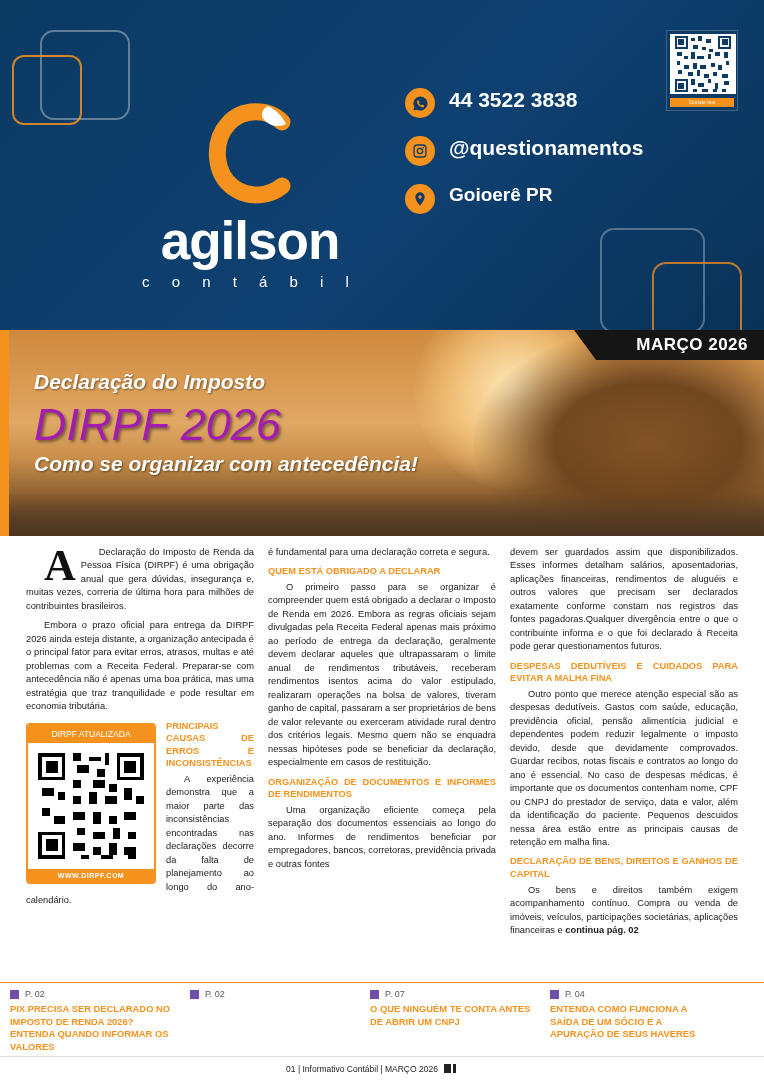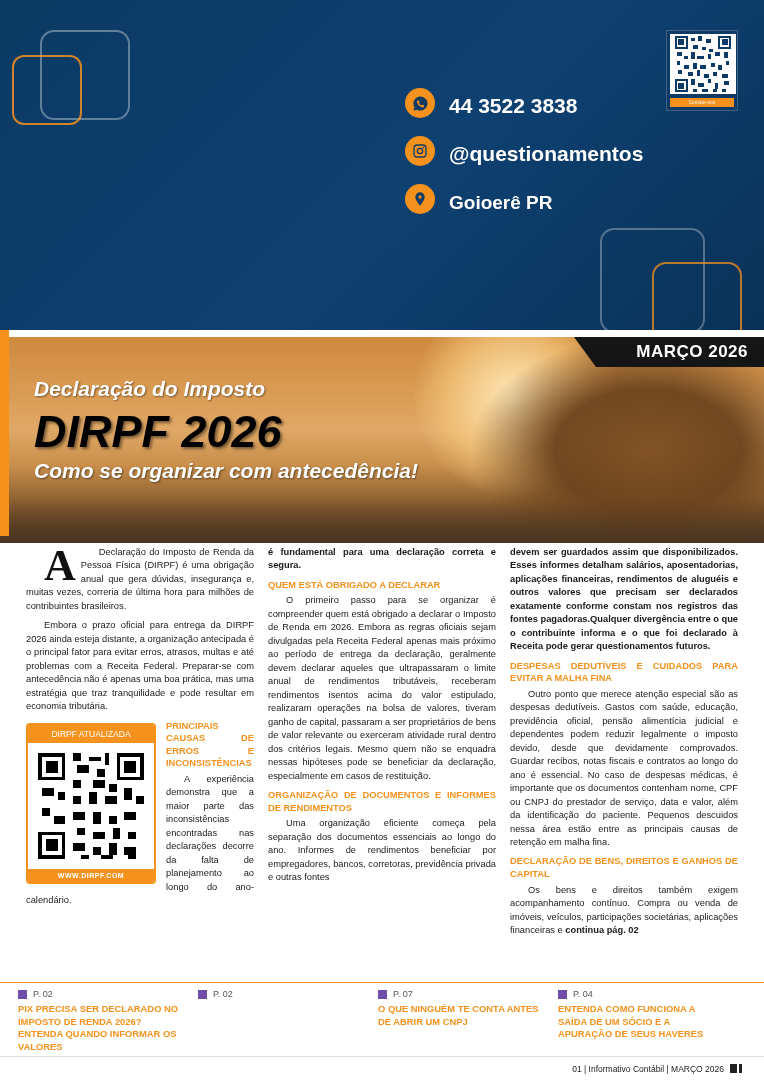--- a/index.html
+++ b/index.html
@@ -35,41 +35,41 @@
   }
   .logo-c svg { display:block; }
   .logo-word {
     font-size: 53px; font-weight: 700; color: #fff; letter-spacing: -1px; line-height: 1;
   }
   .logo-sub {
     font-size: 15px; color: #fff; letter-spacing: 9px; margin-top: 6px; font-weight: 400;
   }
 
   .contacts { position: absolute; left: 405px; top: 88px; }
-  .contact-row { display: flex; align-items: flex-end; margin-bottom: 18px; }
+  .contact-row { display: flex; align-items: flex-start; margin-bottom: 18px; }
   .c-icon {
     width: 30px; height: 30px; border-radius: 50%;
     background: #f5921d; color: #0d3b66;
     display: flex; align-items: center; justify-content: center;
     margin-right: 14px; flex: 0 0 30px;
   }
   .c-icon svg { display:block; }
   .c-text { color: #fff; font-size: 21px; font-weight: 700; white-space: nowrap; }
   .c-text.small { font-size: 19px; }
 
   .qr-header {
     position: absolute; right: 26px; top: 30px;
     width: 72px; background: #0d3b66; border: 1px solid rgba(255,255,255,.2);
     padding: 3px; text-align: center;
   }
   .qr-header .qrimg { width: 66px; height: 60px; background:#fff; }
   .qr-cap { font-size: 4.5px; color: #fff; background:#f5921d; padding:2px 0; letter-spacing:.2px; }
 
   
-  .hero { position: relative; height: 206px; overflow: hidden; margin-top: 7px; }
+  .hero { position: relative; height: 206px; overflow: hidden; }
   .hero-bg {
     position: absolute; inset: 0;
     background: linear-gradient(180deg,#cf8a3e 0%,#d99a52 25%,#e0a866 45%,#c98f4b 62%,#8d6030 80%,#5d4024 100%);
   }
   .hero-sun {
     position:absolute; right: 150px; top: -40px; width: 200px; height: 200px; border-radius:50%;
     background: radial-gradient(circle,#ffe9b8 0%, rgba(255,214,140,.55) 45%, rgba(214,150,70,0) 72%);
   }
   .hero-lion {
     position:absolute; right: 0; bottom: 0; width: 290px; height: 206px;
@@ -88,40 +88,40 @@
   .hero-tab:before {
     content:""; position:absolute; left:-22px; top:0;
     border-style: solid; border-width: 0 22px 30px 0; border-color: transparent #151515 transparent transparent;
   }
   .hero-txt { position: absolute; left: 34px; top: 40px; }
   .hero-l1, .hero-l2 {
     color: #fff; font-size: 21px; font-weight: 700; font-style: italic; line-height: 1.18;
     text-shadow: 1px 1px 2px rgba(0,0,0,.45);
   }
   .hero-big {
-    color: #000000; font-size: 45px; font-weight: 700; font-style: italic; line-height: 1.05;
+    color: #a21caf; font-size: 45px; font-weight: 400; font-style: italic; line-height: 1.05;
     margin-top: 6px; text-shadow: 2px 2px 3px rgba(0,0,0,.45);
   }
   .hero-l3 {
     color: #fff; font-size: 21px; font-weight: 700; font-style: italic; margin-top: 4px;
     text-shadow: 1px 1px 2px rgba(0,0,0,.45);
   }
 
   
   .article {
     position: absolute; top: 536px; left: 0; width: 764px; height: 470px;
     padding: 10px 26px 0 26px;
   }
   .cols { display: flex; gap: 14px; }
   .col { width: 228px; }
   p.body {
     font-size: 9.3px; line-height: 1.45; color: #1a1a1a; text-align: justify;
     text-indent: 18px; margin-bottom: 6px;
   }
-  p.body.noind { text-indent: 0; font-weight: bold; }
+  p.body.noind { text-indent: 0; }
   .sechead {
     font-size: 9.3px; font-weight: 700; color: #f5921d; text-align: justify;
     line-height: 1.35; margin: 3px 0 3px 0; text-transform: uppercase;
   }
   .dropcap {
     float: left; font-size: 44px; line-height: 36px; font-weight: 700;
     padding: 2px 5px 0 0; color: #111; font-family: "Liberation Serif", serif;
   }
   .qr-box {
     width: 130px; margin: 3px 10px 5px 0; float: left;
@@ -136,52 +136,62 @@
     background: #f5921d; color: #fff; font-size: 7px; font-weight: 700;
     text-align: center; padding: 3px 0; letter-spacing: .5px;
   }
   .qr-img { width: 100%; height: 114px; display:block; }
   .contlink { color: #1a1a1a; font-weight: 700; font-size: 9.3px; }
 
   
   .teasers {
     position: absolute; left: 0; bottom: 28px; width: 764px; height: 70px;
     border-top: 1.5px solid #f5921d; padding-top: 6px;
-    display: flex; padding-left: 18px; padding-right: 22px;
+    display: flex; padding-left: 10px; padding-right: 22px;
   }
   .teaser { width: 180px; padding-right: 12px; }
   .t-top { display:flex; align-items:center; margin-bottom: 4px; }
   .t-sq { width: 9px; height: 9px; background: #6f4da8; margin-right: 6px; }
   .t-pg { font-size: 9px; color: #555; font-weight: 400; }
   .t-txt { font-size: 9.4px; font-weight: 700; color: #f5921d; line-height: 1.35; text-transform: uppercase; }
 
   .botbar {
     position: absolute; bottom: 0; left: 0; width: 764px; height: 24px;
     border-top: 1px solid #ddd;
-    display: flex; align-items: center; justify-content: flex-end; padding-right: 22px;
+    display: flex; align-items: center; justify-content: center; padding-right: 22px;
   }
   .botbar .bt { font-size: 8.5px; color: #222; }
   .botbar .bsq { display:inline-block; width:7px; height:9px; background:#222; margin-left:6px; }
   .botbar .bsq2 { display:inline-block; width:3px; height:9px; background:#222; margin-left:2px; }
 
   .orange-edge {
     position: absolute; left: 0; top: 330px; width: 9px; height: 206px; background: #f5921d;
   }
 </style>
 </head>
 <body>
 
 <div class="page">
 
   <div class="header">
     <div class="hdr-square sq1"></div>
     <div class="hdr-square sq2"></div>
     <div class="hdr-square sq3"></div>
     <div class="hdr-square sq4"></div>
 
+    <div class="logo-wrap">
+      <div class="logo-c">
+        <svg width="120" height="120" viewBox="0 0 120 120">
+          <path d="M92 32 C78 18 52 18 38 34 C22 52 24 84 44 98 C60 109 80 106 92 96" fill="none" stroke="#f5921d" stroke-width="17" stroke-linecap="round"></path>
+          <path d="M78 16 C86 20 92 26 96 34 C88 38 80 36 74 30 C70 25 72 19 78 16 Z" fill="#ffffff"></path>
+        </svg>
+      </div>
+      <div class="logo-word">agilson</div>
+      <div class="logo-sub">c o n t á b i l</div>
+    </div>
 
     <div class="contacts">
       <div class="contact-row">
         <span class="c-icon">
           <svg width="17" height="17" viewBox="0 0 24 24" fill="#0d3b66">
             <path d="M12 2a10 10 0 0 0-8.6 15.1L2 22l5-1.3A10 10 0 1 0 12 2zm5.3 14.1c-.2.6-1.2 1.2-1.7 1.2-.5.1-1 .1-1.6-.1-.4-.1-.9-.3-1.5-.6-2.6-1.1-4.3-3.8-4.4-4-.1-.2-1-1.4-1-2.6s.6-1.8.9-2.1c.2-.2.5-.3.7-.3h.5c.2 0 .4 0 .6.4l.8 2c.1.2.1.3 0 .5l-.4.5-.3.3c-.1.1-.2.3-.1.5.1.2.6 1 1.3 1.6.9.8 1.6 1.1 1.8 1.2.2.1.4.1.5-.1l.7-.8c.2-.2.3-.2.5-.1l2 .9c.2.1.4.2.4.3.1.2.1.7-.1 1.3z"></path>
           </svg>
         </span>
         <span class="c-text">44 3522 3838</span>
       </div>

